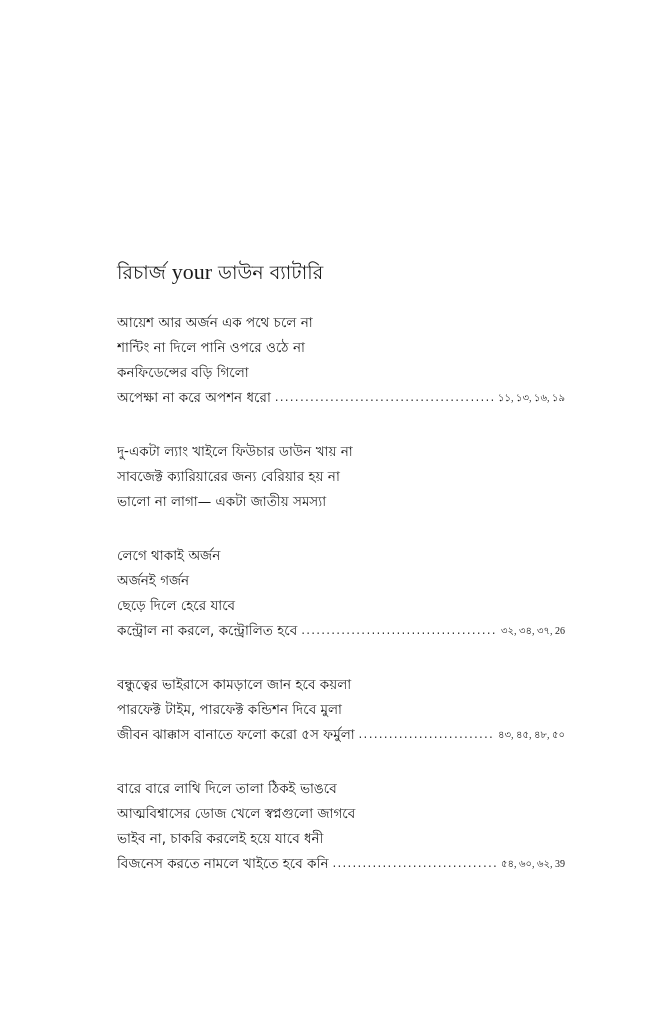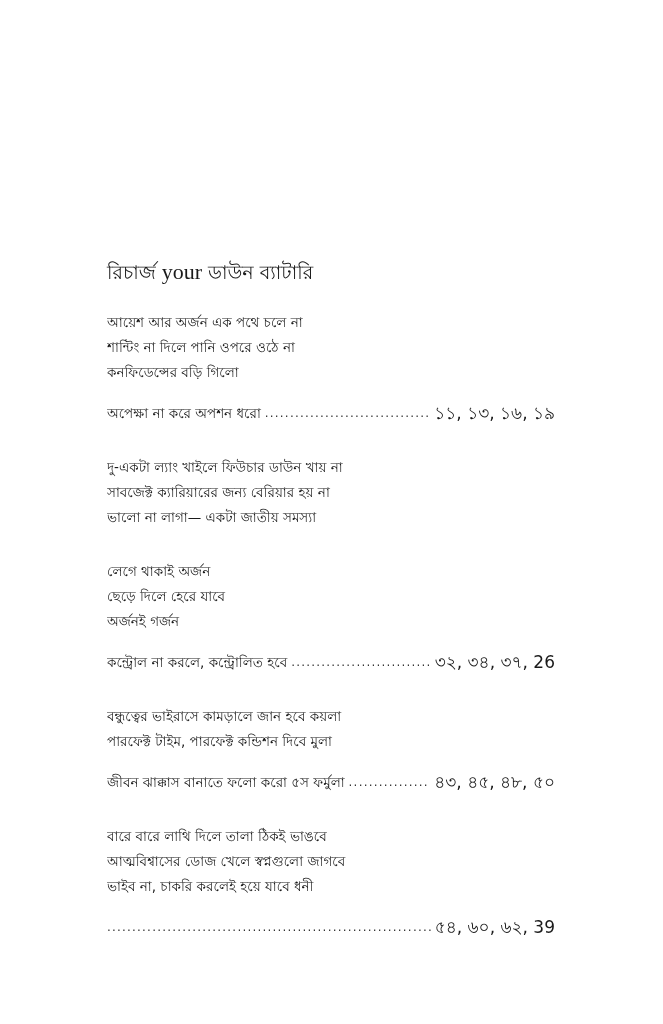--- a/index.html
+++ b/index.html
@@ -10,21 +10,21 @@
     body {
       width: 663px;
       height: 1024px;
       position: relative;
       overflow: hidden;
       color: #1a1a1a;
       font-family: "DejaVu Sans", "Liberation Sans", sans-serif;
     }
     .page {
       position: absolute;
-      left: 107px;
+      left: 117px;
       top: 258px;
       width: 448px;
     }
     .section-title {
       font-size: 19px;
       line-height: 28px;
       margin: 0 0 24px 0;
       font-weight: normal;
       white-space: nowrap;
     }
@@ -40,41 +40,41 @@
     .line {
       font-size: 13.5px;
       line-height: 25px;
       height: 25px;
       white-space: nowrap;
       overflow: hidden;
     }
     .line.last {
       display: flex;
       align-items: flex-end;
-      margin-top: 16px;
     }
     .line.last .text {
       flex: 0 0 auto;
       padding-right: 4px;
     }
     .line.last .leader {
       flex: 1 1 auto;
       overflow: hidden;
       white-space: nowrap;
       letter-spacing: 1.2px;
       font-size: 12px;
       color: #333;
     }
     .line.last .leader::before {
       content: "..................................................................................................................................................................";
     }
     .line.last .pages {
       flex: 0 0 auto;
       padding-left: 4px;
-      font-size: 17px;
+      font-size: 10px;
+      font-family: Liberation Serif, serif;
     }
   </style>
 </head>
 <body>
 
 <div class="page">
   <h2 class="section-title">
     <span>রিচার্জ</span>
     <span class="latin">your</span>
     <span>ডাউন ব্যাটারি</span>
@@ -92,22 +92,22 @@
   </div>
 
   <div class="stanza">
     <div class="line">দু-একটা ল্যাং খাইলে ফিউচার ডাউন খায় না</div>
     <div class="line">সাবজেক্ট ক্যারিয়ারের জন্য বেরিয়ার হয় না</div>
     <div class="line">ভালো না লাগা— একটা জাতীয় সমস্যা</div>
   </div>
 
   <div class="stanza">
     <div class="line">লেগে থাকাই অর্জন</div>
+    <div class="line">অর্জনই গর্জন</div>
     <div class="line">ছেড়ে দিলে হেরে যাবে</div>
-    <div class="line">অর্জনই গর্জন</div>
     <div class="line last">
       <span class="text">কন্ট্রোল না করলে, কন্ট্রোলিত হবে</span>
       <span class="leader"></span>
       <span class="pages">৩২, ৩৪, ৩৭, 26</span>
     </div>
   </div>
 
   <div class="stanza">
     <div class="line">বন্ধুত্বের ভাইরাসে কামড়ালে জান হবে কয়লা</div>
     <div class="line">পারফেক্ট টাইম, পারফেক্ট কন্ডিশন দিবে মুলা</div>
@@ -116,17 +116,18 @@
       <span class="leader"></span>
       <span class="pages">৪৩, ৪৫, ৪৮, ৫০</span>
     </div>
   </div>
 
   <div class="stanza">
     <div class="line">বারে বারে লাথি দিলে তালা ঠিকই ভাঙবে</div>
     <div class="line">আত্মবিশ্বাসের ডোজ খেলে স্বপ্নগুলো জাগবে</div>
     <div class="line">ভাইব না, চাকরি করলেই হয়ে যাবে ধনী</div>
     <div class="line last">
+      <span class="text">বিজনেস করতে নামলে খাইতে হবে কনি</span>
       <span class="leader"></span>
       <span class="pages">৫৪, ৬০, ৬২, 39</span>
     </div>
   </div>
 </div>
 
 </body></html>

